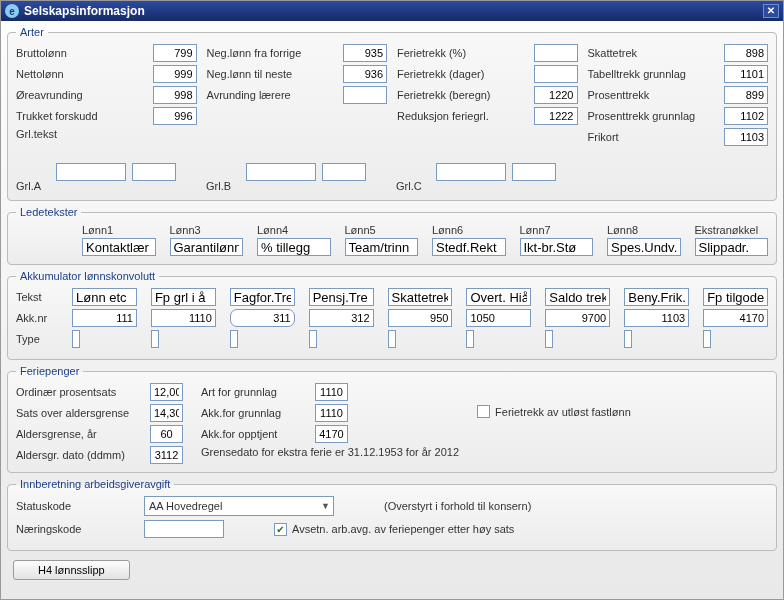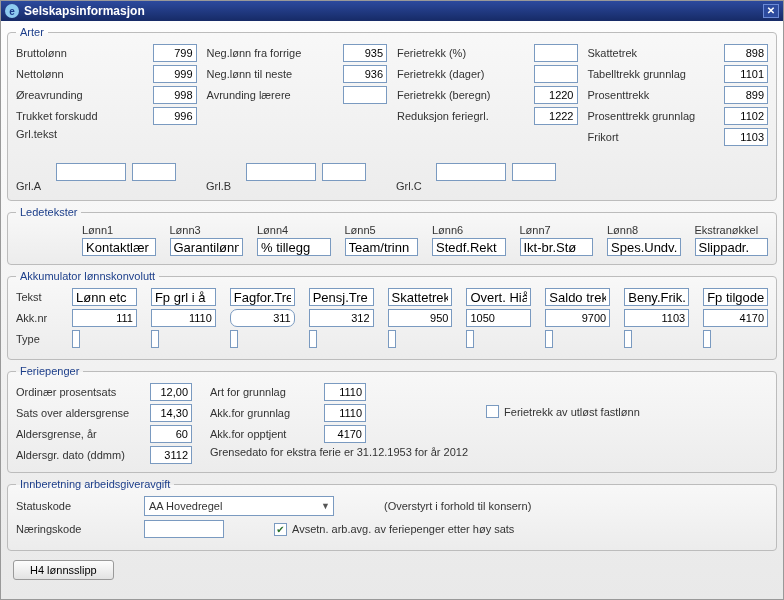--- a/index.html
+++ b/index.html
@@ -70,21 +70,21 @@
   .lbl { display: inline-block; color: #333; }
   .num {
     width: 44px;
     height: 18px;
     border: 1px solid #7a9ac0;
     background: #fff;
     font-size: 11px;
     padding: 1px 3px;
     text-align: right;
   }
-  .num.w52 { width: 42px; }
+  .num.w52 { width: 33px; text-align: center; }
   .txt {
     height: 18px;
     border: 1px solid #7a9ac0;
     background: #fff;
     font-size: 13px;
     padding: 1px 3px;
   }
   .arter-grid { display: flex; gap: 10px; }
   .arter-col { flex: 1; }
   .pair { display: flex; align-items: center; margin-bottom: 3px; }
@@ -109,21 +109,21 @@
   .chk { display:flex; align-items:center; gap:5px; margin-top:22px;}
   .chkbox { width:13px; height:13px; border:1px solid #7a9ac0; background:#fff; display:inline-flex; align-items:center; justify-content:center; font-size:10px; color:#2a6f2a;}
   .select {
     width:190px; height:20px; border:1px solid #7a9ac0; background:#fff;
     display:flex; align-items:center; justify-content:space-between;
     padding:0 3px 0 4px;
   }
   .select .arrow { font-size:9px; color:#555; }
   .footer-btn {
     margin: 4px 0 0 6px;
-    padding: 3px 16px;
+    padding: 3px 24px;
     background: linear-gradient(#fdfdfd,#e3e3e3);
     border:1px solid #9a9a9a;
     border-radius:3px;
     font-size:11px;
     cursor:pointer;
   }
   .note { color:#333; }
   .inn-row { display:flex; align-items:center; gap:10px; margin-bottom:4px;}
   .inn-row .lbl { width:118px; }
   .inn-right { margin-left:40px; }

